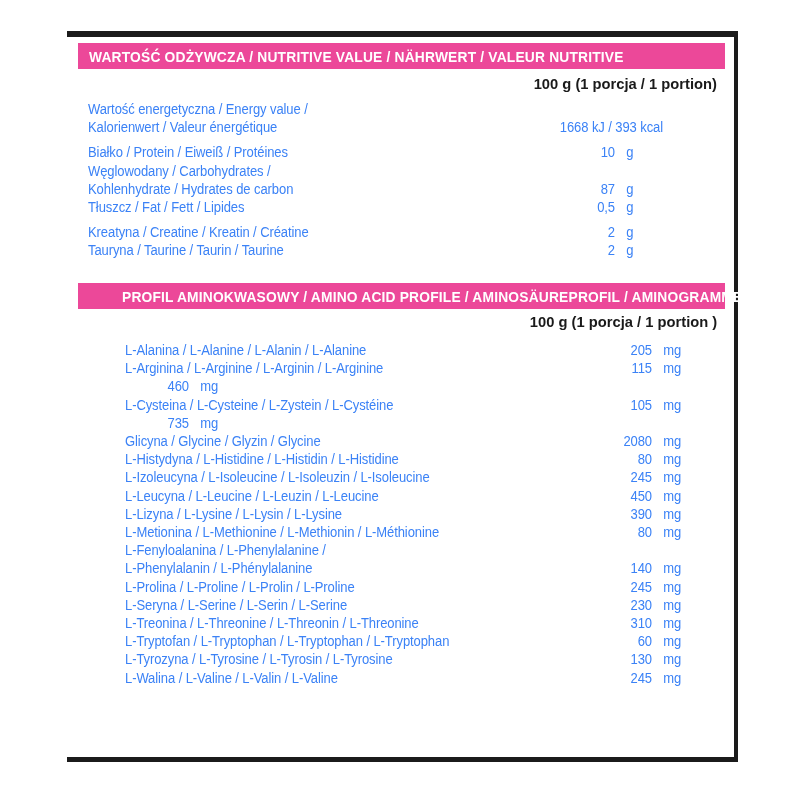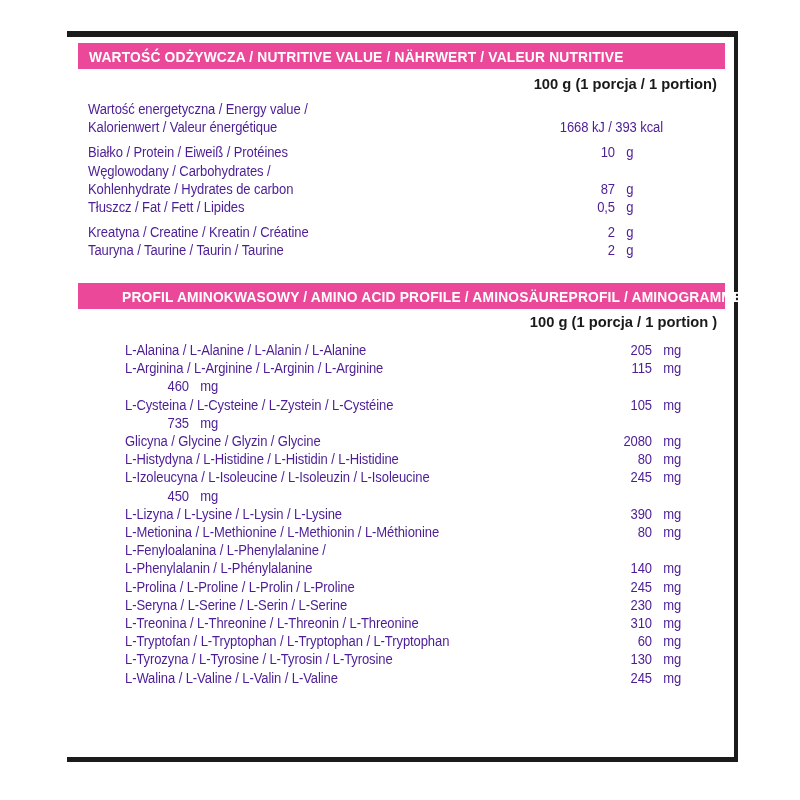--- a/index.html
+++ b/index.html
@@ -22,21 +22,21 @@
   .bar-1{top:43px;}
   .bar-2{top:283px;padding-left:44px;}
 
   .serving{
     position:absolute;right:83px;color:#1a1a1a;font-weight:bold;font-size:15.5px;
     white-space:nowrap;transform:scaleX(0.95);transform-origin:100% 50%;
   }
   .serving-1{top:75px;}
   .serving-2{top:313px;}
 
-  .rows{position:absolute;left:88px;width:575px;color:#4c1d95;font-size:14px;letter-spacing:-0.1px;}
+  .rows{position:absolute;left:88px;width:575px;color:#3b82f6;font-size:14px;letter-spacing:-0.1px;}
   .rows-1{top:100px;}
   .rows-2{top:341px;margin-left:37px;}
   .rows-1 .group + .group{margin-top:7px;}
 
   .row{display:flex;align-items:flex-end;}
   .cell-label{flex:1;min-width:0;}
   .lbl-line{
     line-height:18.2px;white-space:nowrap;
     transform:scaleX(0.93);transform-origin:0 50%;
   }
@@ -165,20 +165,23 @@
           <div class="cell-unit">mg</div>
         </div>
         <div class="row">
           <div class="cell-label">
             <div class="lbl-line">L-Izoleucyna / L-Isoleucine / L-Isoleuzin /  L-Isoleucine</div>
           </div>
           <div class="cell-value">245</div>
           <div class="cell-unit">mg</div>
         </div>
         <div class="row">
+          <div class="cell-label">
+            <div class="lbl-line">L-Leucyna / L-Leucine / L-Leuzin / L-Leucine</div>
+          </div>
           <div class="cell-value">450</div>
           <div class="cell-unit">mg</div>
         </div>
         <div class="row">
           <div class="cell-label">
             <div class="lbl-line">L-Lizyna / L-Lysine / L-Lysin / L-Lysine</div>
           </div>
           <div class="cell-value">390</div>
           <div class="cell-unit">mg</div>
         </div>

